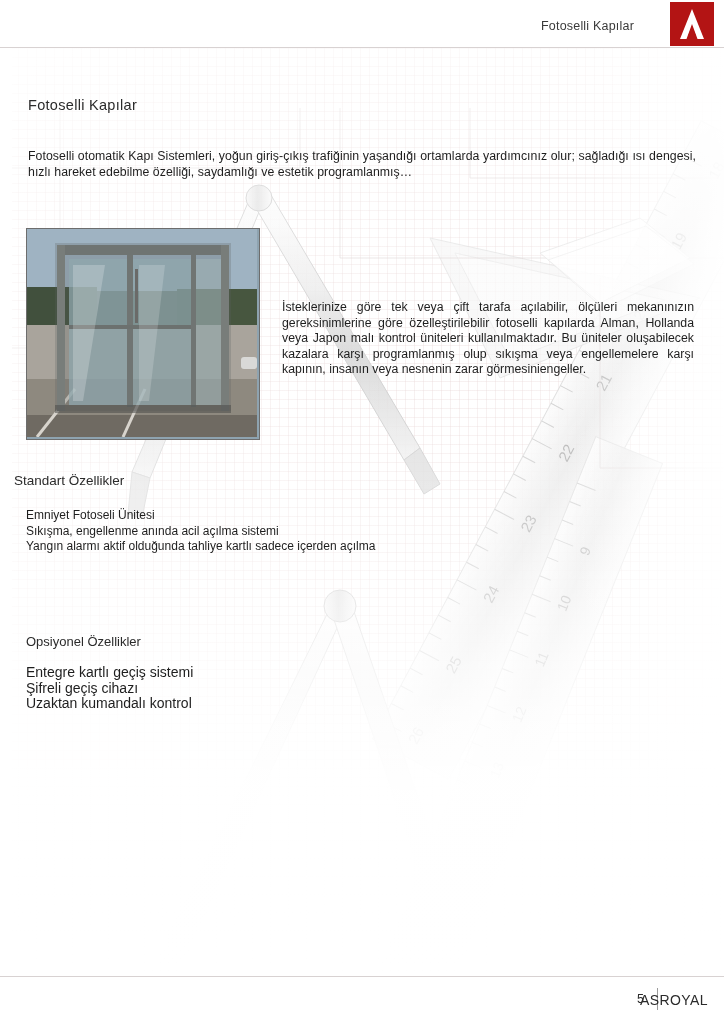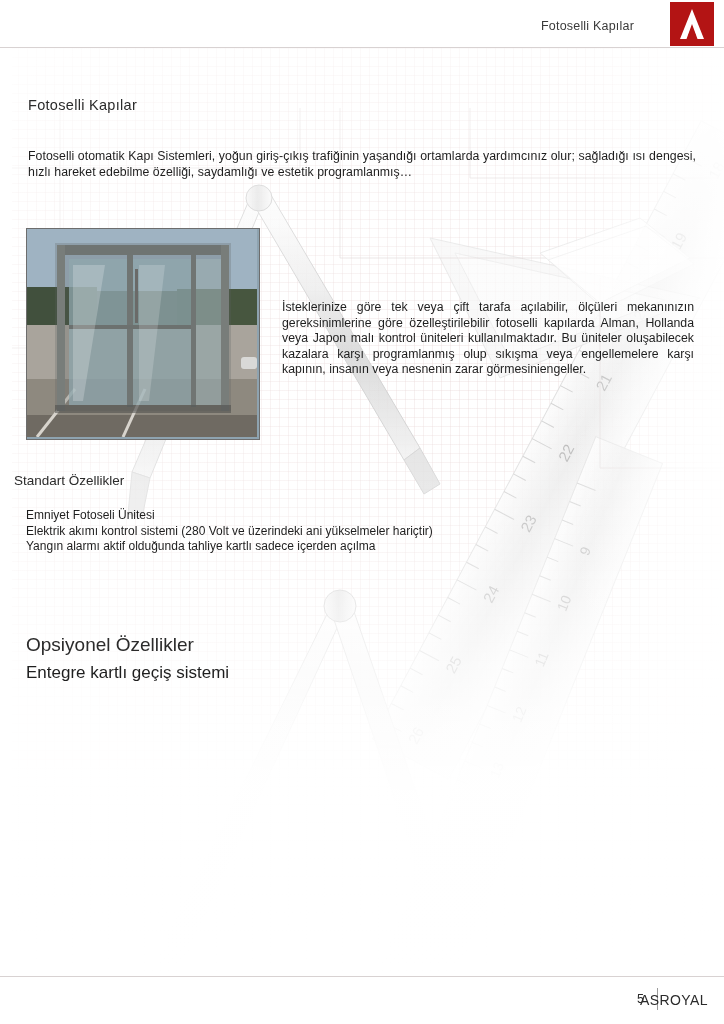--- a/index.html
+++ b/index.html
@@ -199,29 +199,29 @@
     font-size: 12px;
     line-height: 15.6px;
     color: #1e1e1e;
   }
   .list-std div { white-space: pre-wrap; }
 
   .h2-opt {
     position: absolute;
     left: 26px;
     top: 586px;
-    font-size: 19px;
+    font-size: 13px;
     color: #2b2b2b;
   }
   .list-opt {
     position: absolute;
     left: 26px;
     top: 617px;
     width: 440px;
-    font-size: 17px;
+    font-size: 14px;
     line-height: 15.6px;
     color: #1e1e1e;
   }
 
   
   .footer {
     position: absolute;
     left: 0;
     bottom: 0;
     width: 724px;
@@ -496,27 +496,29 @@
 
         <rect x="28" y="176" width="176" height="8" fill="#4c4c4a" opacity="0.55"></rect>
       </svg>
     </div>
 
     <div class="para2">İsteklerinize göre tek veya çift tarafa açılabilir, ölçüleri mekanınızın gereksinimlerine göre özelleştirilebilir fotoselli kapılarda Alman, Hollanda veya Japon malı kontrol üniteleri kullanılmaktadır. Bu üniteler oluşabilecek kazalara karşı programlanmış olup sıkışma veya engellemelere karşı kapının, insanın veya nesnenin zarar görmesiniengeller.</div>
 
     <div class="h2-std">Standart Özellikler</div>
     <div class="list-std">
       <div>Emniyet Fotoseli Ünitesi</div>
-      <div>Elektrik akımı kontrol sistemi (280 Volt ve üzerindeki ani yükselmeler hariçtir)</div>
+      <div>Sıkışma, engellenme anında acil açılma sistemi</div>
       <div>Yangın alarmı aktif olduğunda tahliye kartlı sadece içerden açılma</div>
     </div>
 
     <div class="h2-opt">Opsiyonel Özellikler</div>
     <div class="list-opt">
       <div>Entegre kartlı geçiş sistemi</div>
+      <div>Şifreli geçiş cihazı</div>
+      <div>Uzaktan kumandalı kontrol</div>
     </div>
 
   </div>
 
   <div class="footer">
     <div class="footer-rule"></div>
     <div class="page-number">5</div>
     <div class="footer-div"></div>
     <div class="brand">ASROYAL</div>
   </div>

